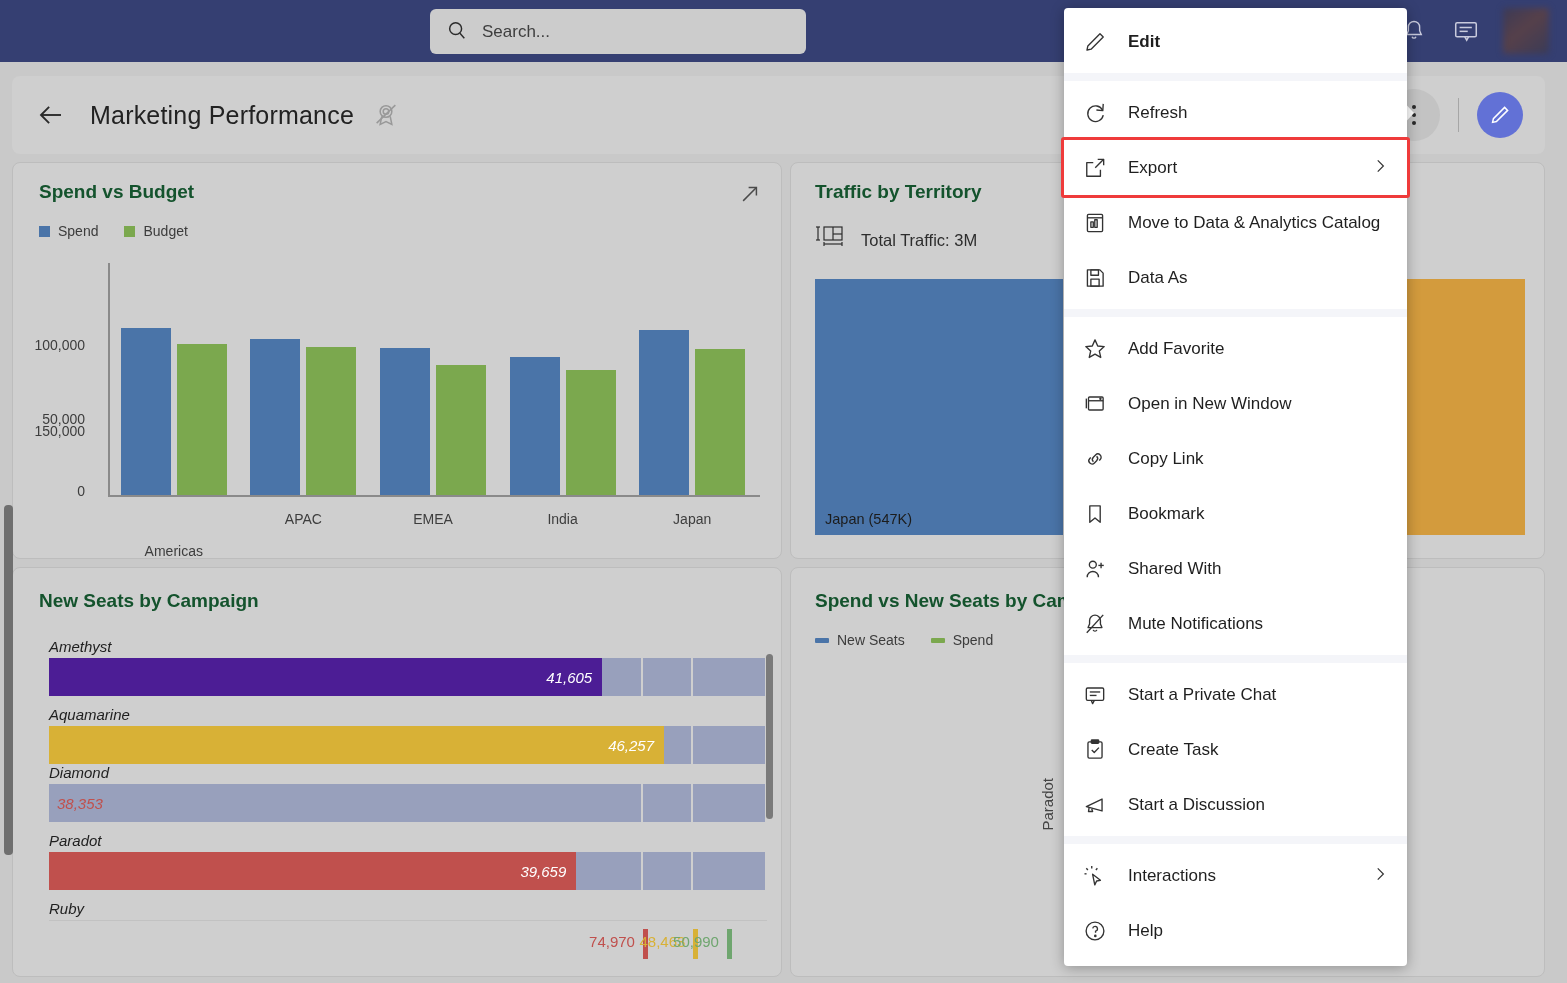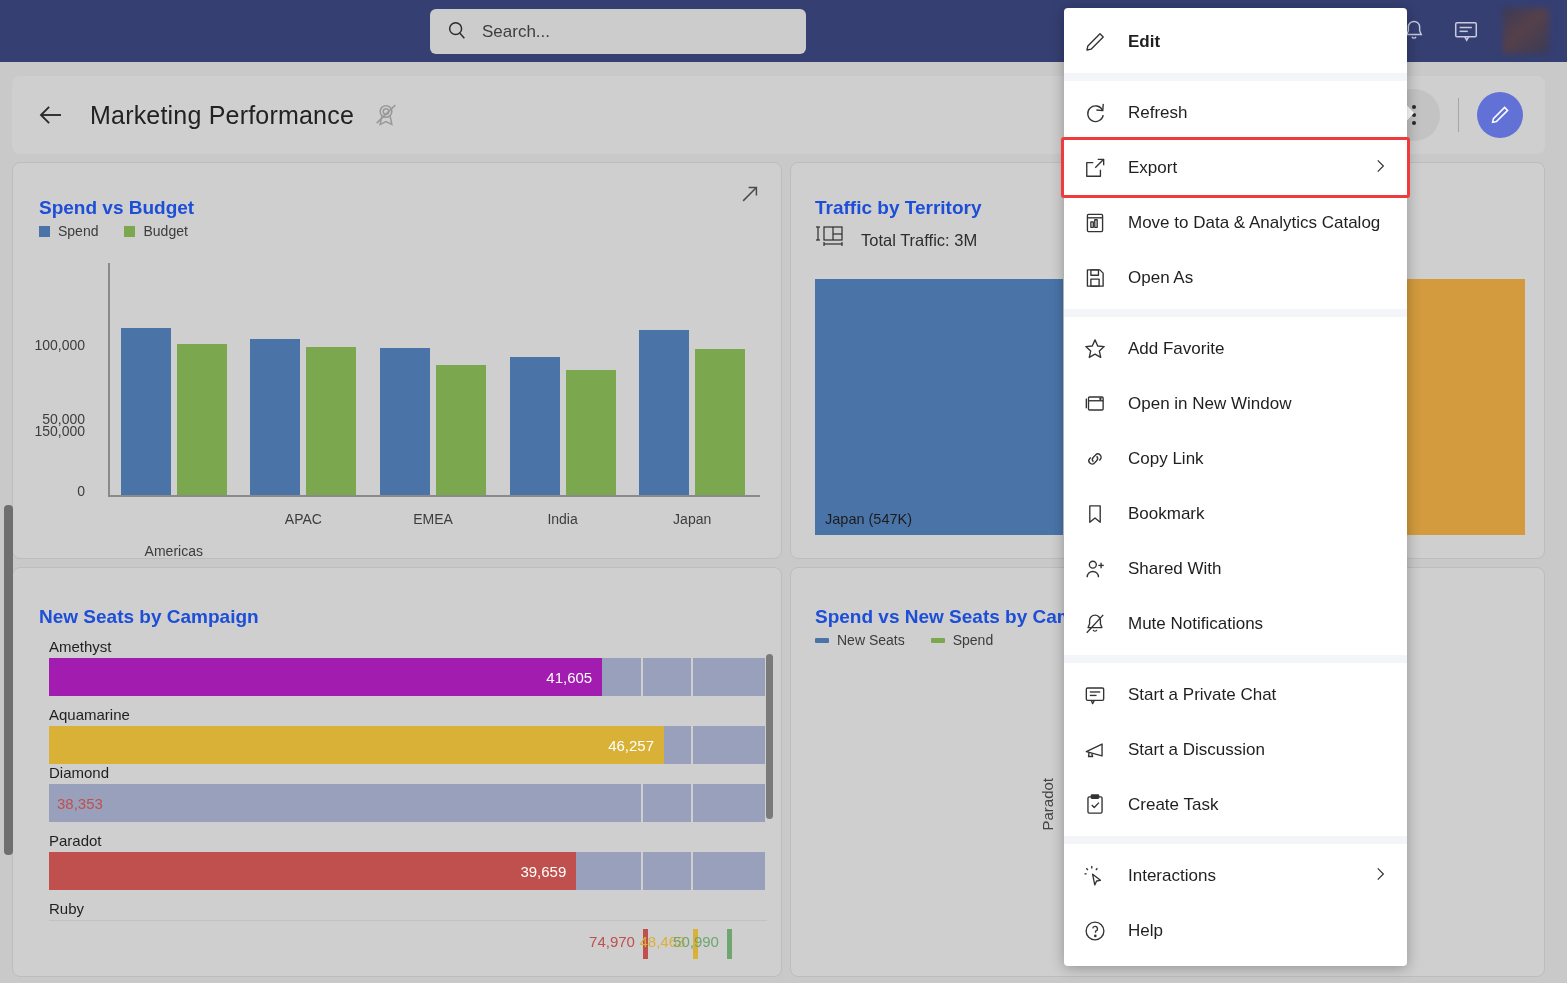--- a/index.html
+++ b/index.html
@@ -64,21 +64,21 @@
   .edit-fab {
     width: 46px; height: 46px; border-radius: 50%; background: #6271d6;
     display:flex; align-items:center; justify-content:center; cursor:pointer;
   }
 
   
   .card {
     position: absolute; background: #cfcfcf; border-radius: 8px;
     border: 1px solid #bdbdbd;
   }
-  .card-title { font-size: 19px; font-weight: bold; color: #1d4ed8; margin-top: 16px; }
+  .card-title { font-size: 19px; font-weight: bold; color: #14532d; }
   .card-expand { position: absolute; right: 20px; top: 20px; cursor: pointer; }
 
   #card-spend-budget { left: 12px; top: 162px; width: 770px; height: 397px; }
   #card-traffic      { left: 790px; top: 162px; width: 755px; height: 397px; }
   #card-new-seats    { left: 12px; top: 567px; width: 770px; height: 410px; }
   #card-spend-seats  { left: 790px; top: 567px; width: 755px; height: 410px; }
 
   .legend { display: flex; align-items: flex-start; gap: 26px; }
   .legend-item { display: flex; align-items: center; gap: 8px; font-size: 14px; color: #3c3c3c; }
   .legend-swatch { width: 11px; height: 11px; }
@@ -89,21 +89,21 @@
   .y-tick { position: absolute; font-size: 14px; color: #3d3d3d; text-align: right; width: 80px; }
   .x-label { position: absolute; font-size: 14px; color: #3d3d3d; text-align: center; }
   .bar { position: absolute; bottom: 0; }
 
   
   .tm-tile { position: absolute; display: flex; align-items: flex-end; padding: 8px 10px; overflow: hidden; }
   .tm-label { font-size: 14.5px; color: #1c1c1c; white-space: nowrap; }
   .total-traffic { display:flex; align-items:center; gap: 14px; font-size: 16.5px; color: #2d2d2d; }
 
   
-  .bullet-row { position: relative; }
+  .bullet-row { position: relative; font-style: italic; }
   .bullet-name { font-size: 15px; color: #1f1f1f; margin-bottom: 3px; }
   .bullet-track { position: relative; height: 38px; width: 100%; }
   .bullet-band { position: absolute; top: 0; height: 38px; background: #98a0bc; }
   .bullet-fill { position: absolute; top: 0; height: 38px; display:flex; align-items:center; justify-content:flex-end; padding-right: 10px; font-size: 15px; color: #fff; }
   .bullet-scale { position: relative; height: 42px; border-top: 1px solid #c2c2c2; }
   .scale-mark { position: absolute; top: 8px; width: 5px; height: 30px; }
   .scale-val { position: absolute; top: 12px; font-size: 15px; text-align: right; }
 
   .v-scroll {
     position: absolute; width: 7px; border-radius: 4px; background: #7a7a7a;
@@ -291,21 +291,21 @@
 
   <div class="card" id="card-new-seats">
     <div style="position:absolute;left:26px;top:22px;" class="card-title">New Seats by Campaign</div>
     <div id="bullet-rows" style="position:absolute;left:36px;top:70px;width:718px;">
         <div class="bullet-row" style="margin-bottom: 10px;">
           <div class="bullet-name">Amethyst</div>
           <div class="bullet-track">
             <div class="bullet-band" style="left: 0px; width: 591.972px;"></div>
             <div class="bullet-band" style="left: 593.972px; width: 48.4063px;"></div>
             <div class="bullet-band" style="left: 644.378px; width: 71.6216px;"></div>
-            <div class="bullet-fill" style="left: 0px; width: 553.192px; background: #a21caf;">
+            <div class="bullet-fill" style="left: 0px; width: 553.192px; background: #4c1d95;">
               <span>41,605</span>
             </div>
           </div>
         </div>
         <div class="bullet-row" style="margin-bottom: 0;">
           <div class="bullet-name">Aquamarine</div>
           <div class="bullet-track">
             <div class="bullet-band" style="left: 0px; width: 591.972px;"></div>
             <div class="bullet-band" style="left: 593.972px; width: 48.4063px;"></div>
             <div class="bullet-band" style="left: 644.378px; width: 71.6216px;"></div>
@@ -414,21 +414,21 @@
         <span class="ctx-label">Move to Data &amp; Analytics Catalog</span>
       </div>
       <div class="ctx-item">
         <span class="ctx-icon">
           <svg width="26" height="26" viewBox="0 0 24 24" fill="none" stroke="#333" stroke-width="1.25" stroke-linejoin="round">
             <path d="M5 4.5h11.5L19.5 7.5V19.5H5Z"></path>
             <rect x="8.2" y="4.5" width="7" height="5"></rect>
             <rect x="8.2" y="13" width="7.6" height="6.5"></rect>
           </svg>
         </span>
-        <span class="ctx-label">Open As</span>
+        <span class="ctx-label">Data As</span>
       </div>
       <div class="ctx-sep"></div>
       <div class="ctx-item">
         <span class="ctx-icon">
           <svg width="26" height="26" viewBox="0 0 24 24" fill="none" stroke="#333" stroke-width="1.25" stroke-linejoin="round">
             <polygon points="12,3.6 14.5,9.2 20.5,9.8 16,13.9 17.3,19.8 12,16.7 6.7,19.8 8,13.9 3.5,9.8 9.5,9.2"></polygon>
           </svg>
         </span>
         <span class="ctx-label">Add Favorite</span>
       </div>
@@ -489,35 +489,35 @@
             <line x1="7.2" y1="9.2" x2="16.8" y2="9.2"></line>
             <line x1="7.2" y1="12.4" x2="13.4" y2="12.4"></line>
             <path d="M8.6 17 L9.8 20 L11.4 17"></path>
           </svg>
         </span>
         <span class="ctx-label">Start a Private Chat</span>
       </div>
       <div class="ctx-item">
         <span class="ctx-icon">
           <svg width="26" height="26" viewBox="0 0 24 24" fill="none" stroke="#333" stroke-width="1.25" stroke-linejoin="round">
-            <path d="M4 13.5 L18.5 6.5 L18.5 17.5 L4 13.5Z"></path>
-            <path d="M6.5 14.6 L6 18 L9.8 18 L9 15.4"></path>
-          </svg>
-        </span>
-        <span class="ctx-label">Start a Discussion</span>
-      </div>
-      <div class="ctx-item">
-        <span class="ctx-icon">
-          <svg width="26" height="26" viewBox="0 0 24 24" fill="none" stroke="#333" stroke-width="1.25" stroke-linejoin="round">
             <rect x="5.5" y="4.5" width="13" height="15" rx="1.2"></rect>
             <rect x="8.6" y="2.8" width="6.8" height="3" rx=".7" fill="#333"></rect>
             <polyline points="9,12 11.3,14.3 15.6,9.8"></polyline>
           </svg>
         </span>
         <span class="ctx-label">Create Task</span>
+      </div>
+      <div class="ctx-item">
+        <span class="ctx-icon">
+          <svg width="26" height="26" viewBox="0 0 24 24" fill="none" stroke="#333" stroke-width="1.25" stroke-linejoin="round">
+            <path d="M4 13.5 L18.5 6.5 L18.5 17.5 L4 13.5Z"></path>
+            <path d="M6.5 14.6 L6 18 L9.8 18 L9 15.4"></path>
+          </svg>
+        </span>
+        <span class="ctx-label">Start a Discussion</span>
       </div>
       <div class="ctx-sep"></div>
       <div class="ctx-item">
         <span class="ctx-icon">
           <svg width="26" height="26" viewBox="0 0 24 24" fill="none" stroke="#333" stroke-width="1.25" stroke-linejoin="round">
             <path d="M9.8 10.4 L11.8 20.2 L13.5 16.6 L17 16 Z"></path>
             <line x1="9" y1="5" x2="9" y2="2.8"></line>
             <line x1="5.4" y1="6.4" x2="4" y2="4.8"></line>
             <line x1="12.8" y1="6.4" x2="14.2" y2="4.8"></line>
             <line x1="4.2" y1="10" x2="2.3" y2="10"></line>

